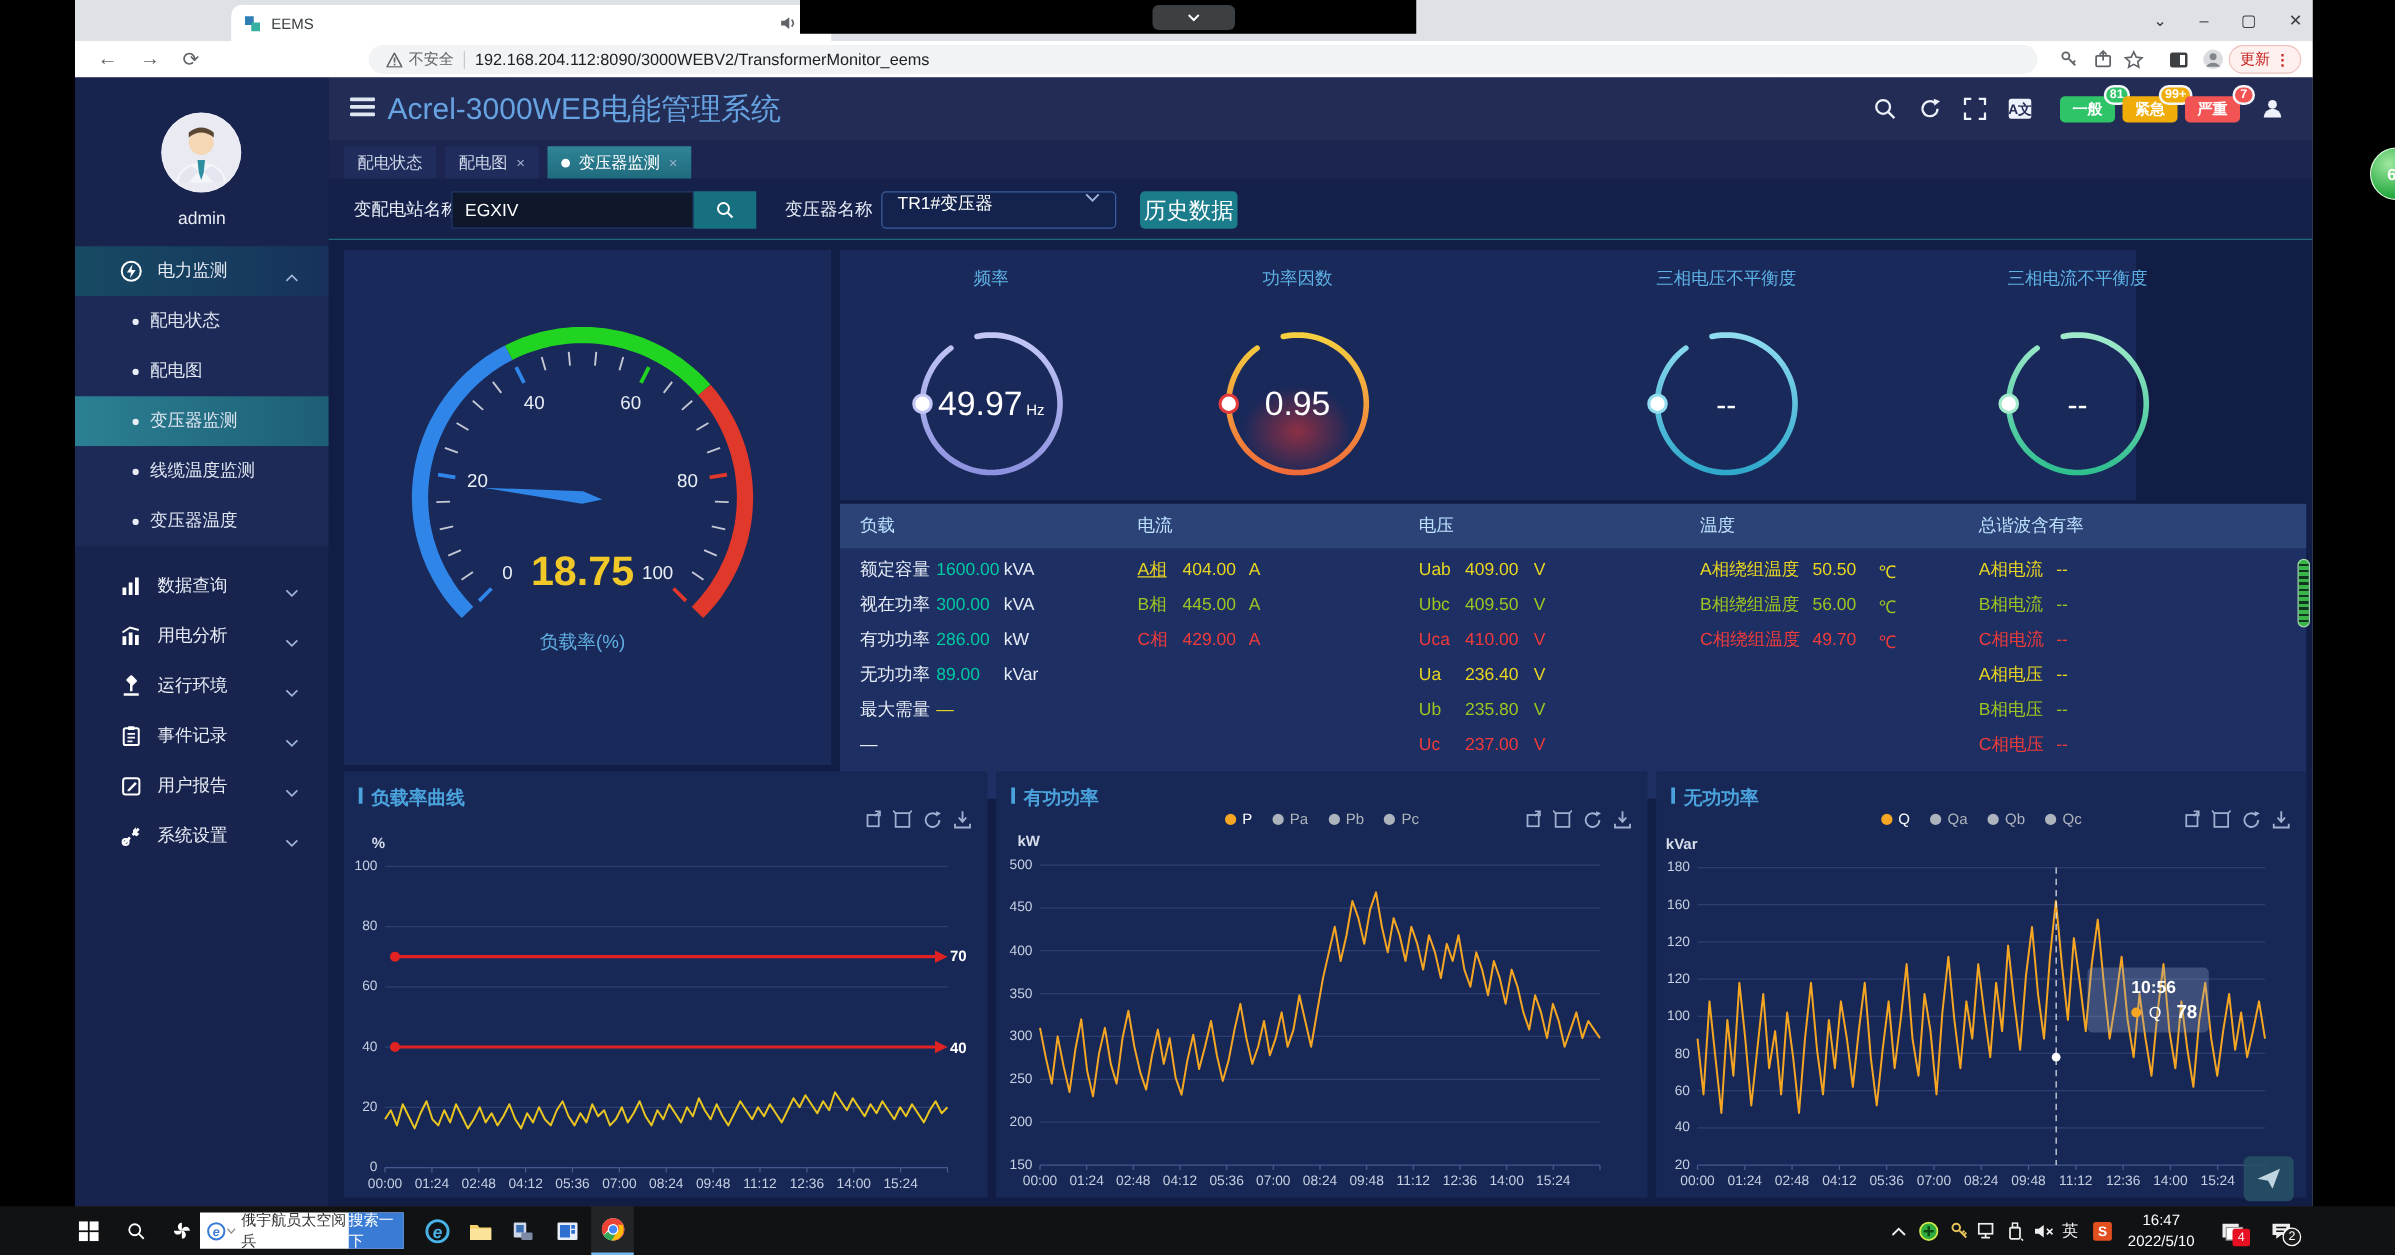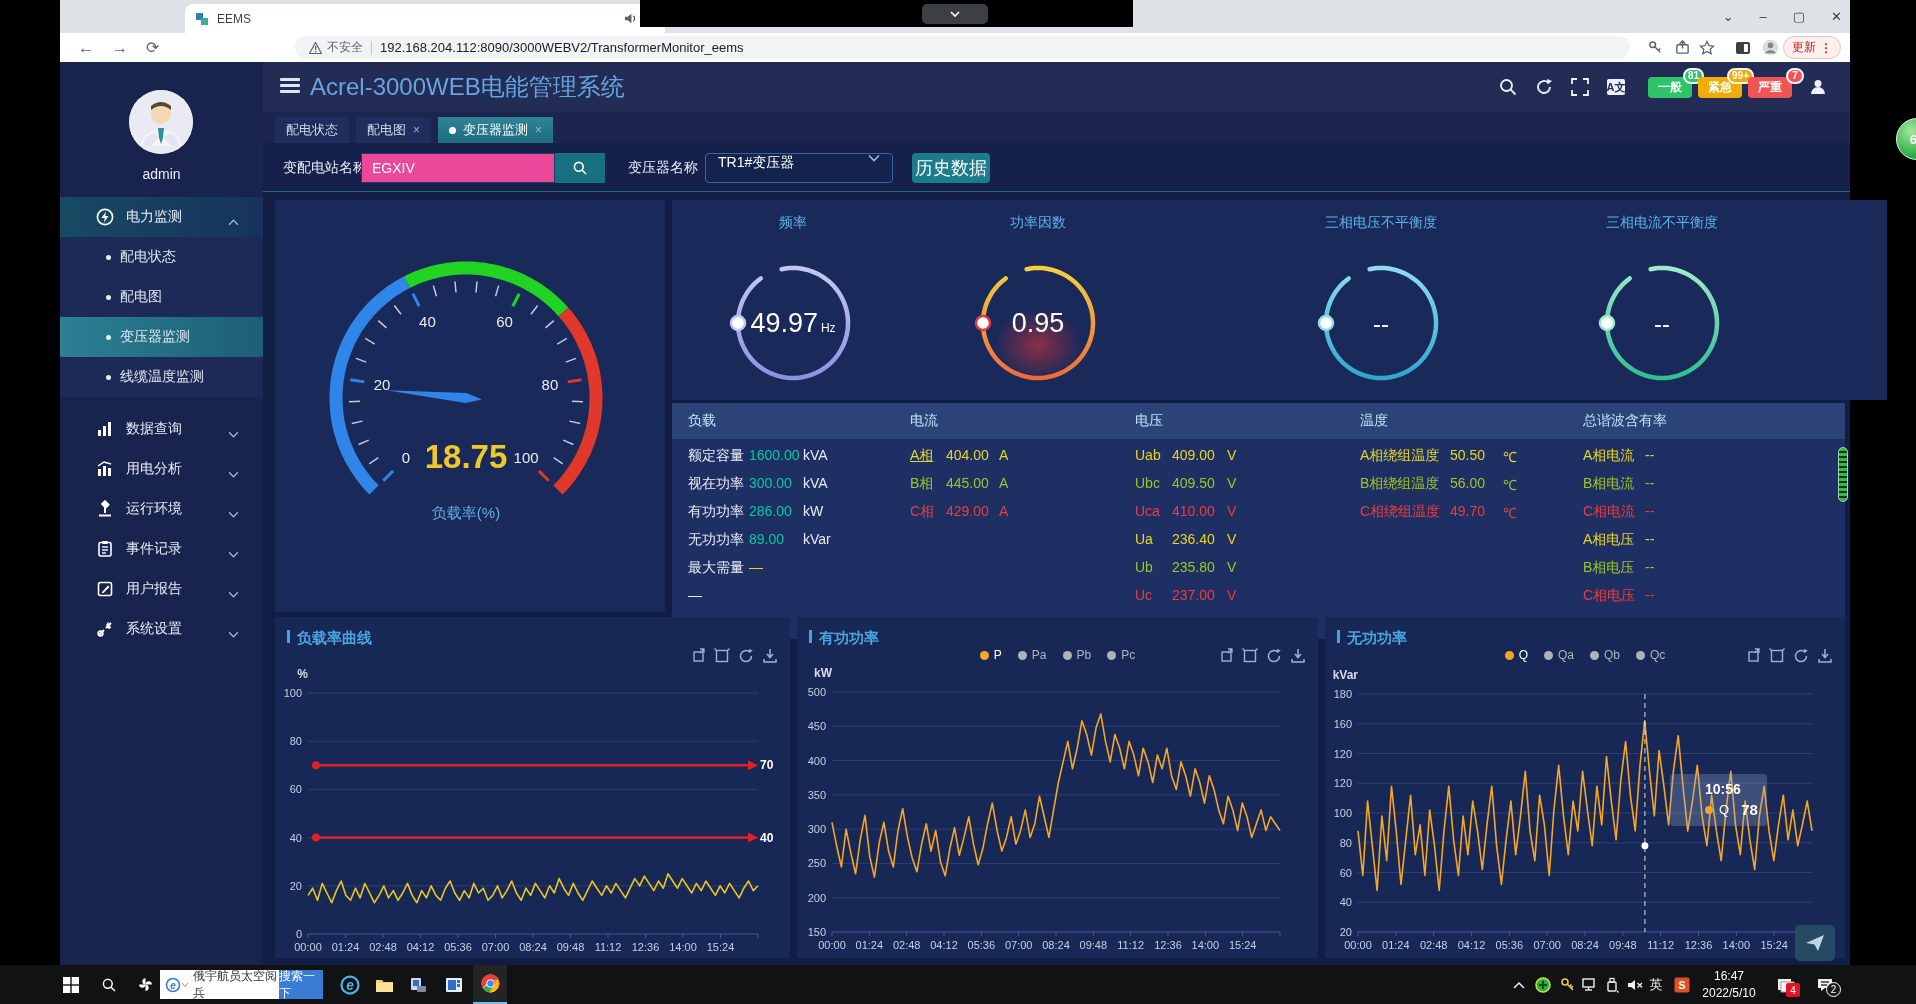--- a/index.html
+++ b/index.html
@@ -57,34 +57,34 @@
                 color:#fff;font-size:10px;display:flex;align-items:center;justify-content:center;padding:0 3px}
   
   #tabsrow{position:absolute;left:203px;top:50px;width:1587px;height:31px;background:#1b2550;display:flex;align-items:flex-end;gap:7px;padding:0 0 0 12px}
   .ptab{height:26px;background:#202c5c;color:#cfd8ea;font-size:13px;display:flex;align-items:center;gap:7px;padding:0 11px}
   .ptab .x{color:#9fb0cc;font-size:12px}
   .ptab.active{background:linear-gradient(180deg,#2e8496,#206b7e);color:#fff}
   .ptab.active .dot{width:7px;height:7px;border-radius:50%;background:#fff}
   
   #filterrow{position:absolute;left:203px;top:81px;width:1587px;height:49px;background:#15204b;border-bottom:1px solid #1d6b7a}
   .f-label{position:absolute;top:16px;color:#e8edf6;font-size:14px}
-  #station-input{position:absolute;left:98px;top:10px;width:194px;height:30px;background:#ec4899;border:1px solid #203a6e;
+  #station-input{position:absolute;left:98px;top:10px;width:194px;height:30px;background:#0f172a;border:1px solid #203a6e;
                  color:#fff;font-size:14px;padding:0 10px;outline:none}
   #station-search{position:absolute;left:292px;top:10px;width:50px;height:30px;background:#17707f;border:none;
                   display:flex;align-items:center;justify-content:center}
   #transformer-select{position:absolute;left:442px;top:10px;width:188px;height:30px;background:#14234d;border:1px solid #3a5fa0;
                   border-radius:4px;color:#fff;font-size:14px;display:flex;align-items:flex-start;padding:0 12px}
   #transformer-select .cv{flex:1}
   #history-btn{position:absolute;left:649px;top:10px;width:78px;height:30px;background:#1b7c8c;border:none;border-radius:4px;
                color:#fff;font-size:18px}
   
   #content{position:absolute;left:203px;top:130px;width:1587px;height:773px;background:#121d45}
   .panel{position:absolute;background:#19295a}
   #gauge-panel{left:12px;top:8px;width:390px;height:412px}
-  #rings-panel{left:409px;top:8px;width:1215px;height:200px}
+  #rings-panel{left:409px;top:8px;width:1037px;height:200px}
   .ring-cell{position:absolute;top:10px;width:180px;height:185px}
   .ring-title{position:absolute;top:4px;width:100%;text-align:center;color:#5fb2e6;font-size:14px}
   
   #dtable{position:absolute;left:409px;top:211px;width:1173px;height:212px}
   #dtable-head{position:absolute;left:0;top:0;width:1173px;height:36px;background:#2b4377}
   #dtable-body{position:absolute;left:0;top:36px;width:1173px;height:200px;background:#1e2f63}
   .th{position:absolute;top:9px;color:#bfe3ff;font-size:14px}
   .cell{position:absolute;font-size:14px;white-space:nowrap}
   #tbl-scroll{position:absolute;left:1575px;top:255px;width:10px;height:55px;border:1px solid #9fd6a8;border-radius:5px;
      background:repeating-linear-gradient(180deg,#39b54a 0 3px,#10361e 3px 5px)}
@@ -243,20 +243,24 @@
             <div class="dot"></div>
             <div class="sl">配电图</div>
           </div>
           <div class="m-sub active">
             <div class="dot"></div>
             <div class="sl">变压器监测</div>
           </div>
           <div class="m-sub">
             <div class="dot"></div>
             <div class="sl">线缆温度监测</div>
+          </div>
+          <div class="m-sub">
+            <div class="dot"></div>
+            <div class="sl">变压器温度</div>
           </div>
           <div class="m-gap"></div>
           <div class="m-group">
             <div class="gi"><svg width="18" height="18" viewBox="0 0 18 18">
                 <rect x="2" y="10" width="3" height="6" fill="#fff"></rect>
                 <rect x="7" y="6" width="3" height="10" fill="#fff"></rect>
                 <rect x="12" y="2" width="3" height="14" fill="#fff"></rect>
               </svg></div>
             <div class="gl">数据查询</div>
             <div class="gc"><svg width="11" height="7" viewBox="0 0 12 8">

